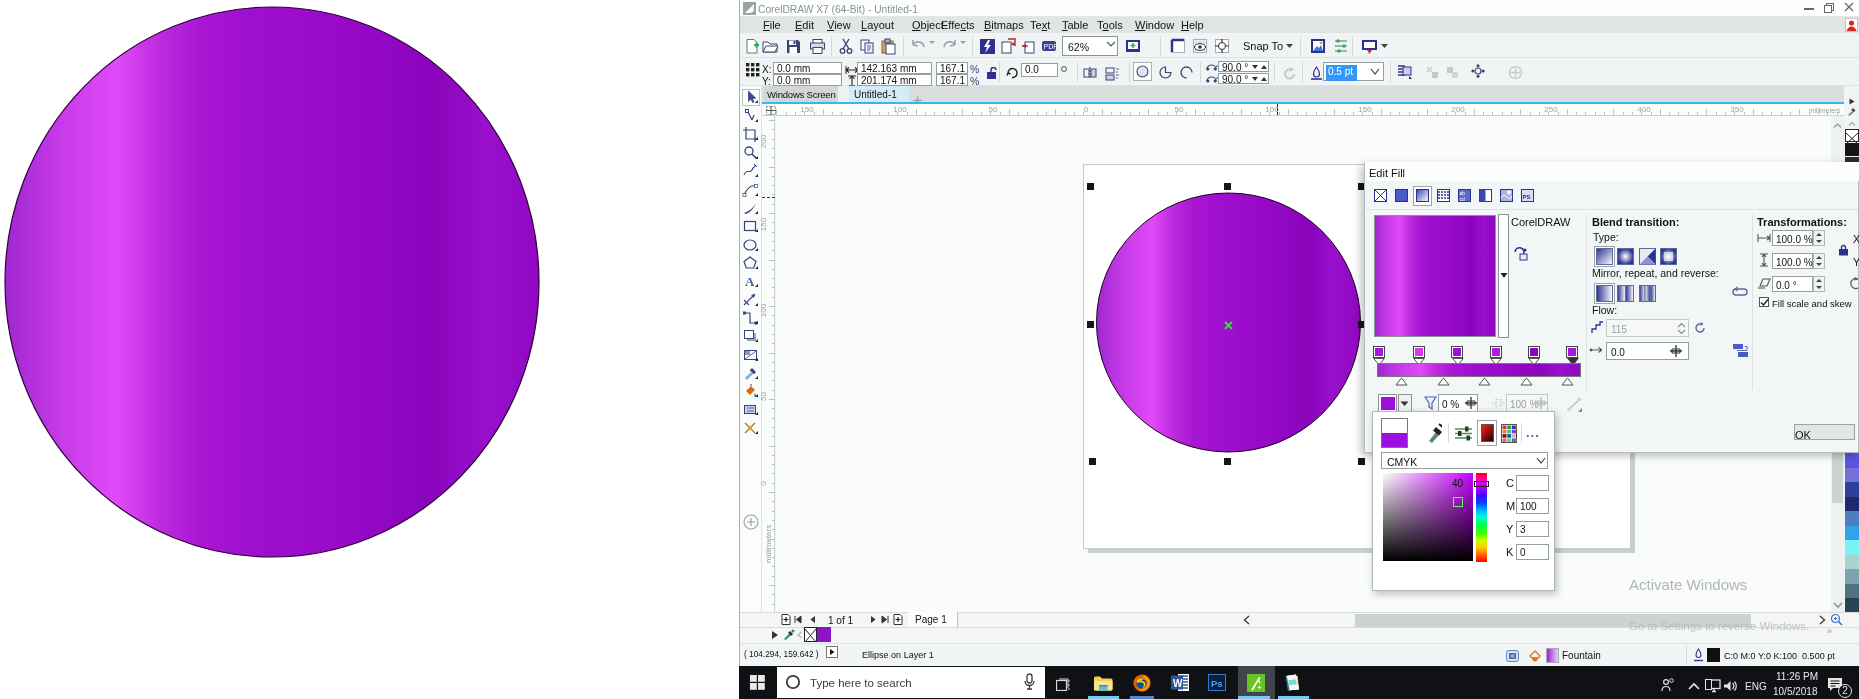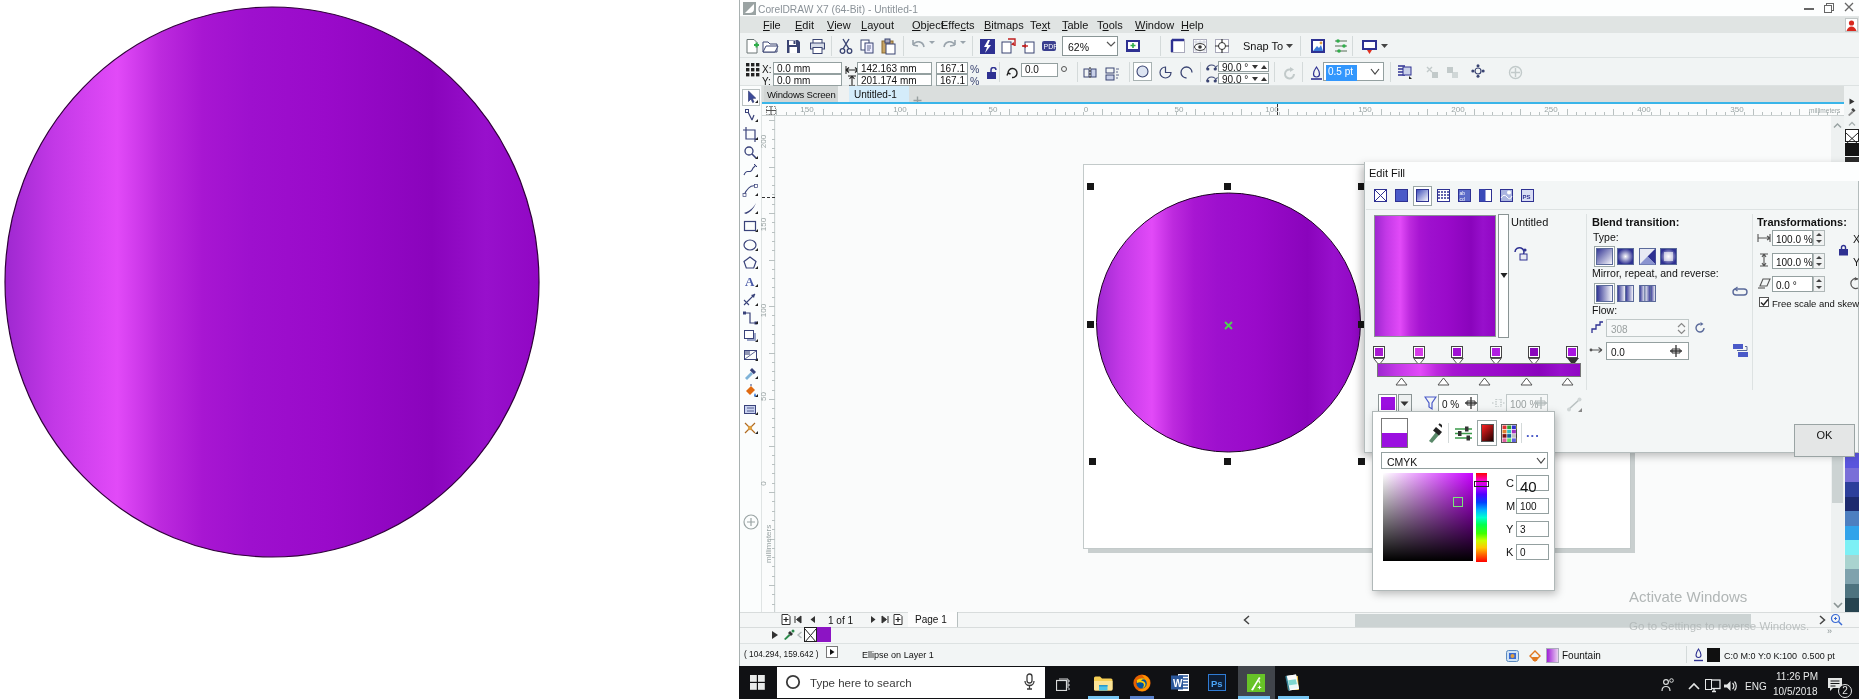--- a/index.html
+++ b/index.html
@@ -774,21 +774,21 @@
     </svg>
 <div class="abs" style="left:1546px;top:648px;width:13px;height:15px;border:1px solid #aab;background:linear-gradient(90deg,#a020d8,#e8d0f0)"></div>
 <div class="abs" style="left:1562px;top:650px;font-size:10px;color:#111">Fountain</div>
 <div class="sep" style="left:1686px;top:646px;height:17px"></div>
 <svg class="abs" style="left:1693px;top:648px" width="11" height="14" viewBox="0 0 11 14">
       <path d="M5.5 1 Q8 4.5 8 7 A2.5 2.5 0 0 1 3 7 Q3 4.5 5.5 1 Z" fill="none" stroke="#2e3192" stroke-width="1.1"></path>
       <path d="M1 12.5 H10" stroke="#2e3192" stroke-width="1.4"></path>
     </svg>
 <div class="abs" style="left:1707px;top:648px;width:13px;height:14px;background:#101010"></div>
 <div class="abs" style="left:1724px;top:650px;font-size:9.5px;color:#111;transform:scaleX(0.95);transform-origin:left">C:0 M:0 Y:0 K:100&nbsp; 0.500 pt</div>
-<div class="abs" style="left:1629px;top:588px;font-size:15px;color:#9fa5a5;opacity:0.8">Activate Windows</div>
+<div class="abs" style="left:1629px;top:576px;font-size:15px;color:#9fa5a5;opacity:0.8">Activate Windows</div>
 <div class="abs" style="left:1629px;top:620px;font-size:11.5px;color:#aeb4b4;opacity:0.8">Go to Settings to reverse Windows.</div>
 <div class="abs" style="left:739px;top:666px;width:1120px;height:33px;background:#101114"></div>
 <svg class="abs" style="left:750px;top:675px" width="15" height="15">
       <rect x="0" y="0" width="6.8" height="6.8" fill="#e8eaea"></rect>
       <rect x="8" y="0" width="6.8" height="6.8" fill="#e8eaea"></rect>
       <rect x="0" y="8" width="6.8" height="6.8" fill="#e8eaea"></rect>
       <rect x="8" y="8" width="6.8" height="6.8" fill="#e8eaea"></rect>
     </svg>
 <div class="abs" style="left:777px;top:667px;width:268px;height:31px;background:#fff"></div>
 <svg class="abs" style="left:785px;top:674px" width="16" height="16">
@@ -922,21 +922,21 @@
 <svg class="abs" style="left:1521px;top:189px" width="13" height="13" viewBox="0 0 13 13">
       <rect x="0.5" y="0.5" width="12" height="12" fill="#d8dcf4" stroke="#2e3192"></rect>
       <text x="1.5" y="9.5" font-size="6" font-weight="bold" fill="#2e3192" font-family="Liberation Sans">PS</text>
     </svg>
 <div class="abs" style="left:1366px;top:209px;width:492px;height:1px;background:#dde2e2"></div>
 <div class="abs" style="left:1374px;top:215px;width:122px;height:122px;border:1px solid #8a9494;background:linear-gradient(90deg,#9e28d0 0%,#c238e6 9%,#e24af8 21%,#bd2ade 29%,#a816d2 37%,#9e10ce 46%,#9a0aca 60%,#8a04bc 80%,#9810cc 90%,#9107c4 100%)"></div>
 <div class="abs" style="left:1498px;top:214px;width:11px;height:124px;background:#fff;border:1px solid #8a9494"></div>
 <svg class="abs" style="left:1499.5px;top:272px" width="8" height="7">
       <path d="M0.5 1 L4 6 L7.5 1 Z" fill="#222"></path>
     </svg>
-<div class="abs" style="left:1511px;top:216px;font-size:11px;color:#111">Untitled</div>
+<div class="abs" style="left:1511px;top:216px;font-size:11px;color:#111">CorelDRAW</div>
 <svg class="abs" style="left:1513px;top:246px" width="16" height="15">
       <path d="M2 6 a4.5 4.5 0 1 1 8 3" fill="none" stroke="#2e3192" stroke-width="1.5"></path>
       <circle cx="12" cy="4" r="1.6" fill="#2e3192"></circle>
       <rect x="7" y="8" width="7" height="6" fill="#e8eaf4" stroke="#2e3192"></rect>
     </svg>
 <div class="abs" style="left:1586px;top:214px;width:1px;height:176px;background:#dde2e2"></div>
 <div class="abs" style="left:1752px;top:214px;width:1px;height:176px;background:#dde2e2"></div>
 <div class="abs" style="left:1592px;top:216px;font-size:11px;font-weight:bold;color:#111">Blend transition:</div>
 <div class="abs" style="left:1593px;top:231px;font-size:10.5px;color:#111">Type:</div>
 <div class="abs" style="left:1594px;top:246px;width:21px;height:21px;background:#fff;border:1px solid #9aa6a6"></div>
@@ -1011,21 +1011,21 @@
     </svg>
 <svg class="abs" style="left:1732px;top:286px" width="16" height="13">
       <path d="M4 3 H12 a3 3 0 0 1 0 6 M12 9 H4 a3 3 0 0 1 0-6" fill="none" stroke="#5a6a9a" stroke-width="1.4"></path>
       <path d="M5.5 1 L3 3 L5.5 5" fill="none" stroke="#5a6a9a" stroke-width="1.2"></path>
     </svg>
 <div class="abs" style="left:1592px;top:304px;font-size:10.5px;color:#111">Flow:</div>
 <svg class="abs" style="left:1591px;top:321px" width="13" height="13">
       <path d="M1 12 V8 H5 V4 H9 V1 H12" fill="none" stroke="#2e3192" stroke-width="1.3"></path>
     </svg>
 <div class="fld" style="left:1606px;top:319px;width:83px;height:18px;background:#f6f8f8;border-color:#c0c8c8"></div>
-<div class="abs" style="left:1611px;top:324px;font-size:10px;color:#9aa0a0">308</div>
+<div class="abs" style="left:1611px;top:324px;font-size:10px;color:#9aa0a0">115</div>
 <svg class="abs" style="left:1677px;top:322px" width="9" height="13">
       <path d="M1 5 L4.5 1.5 L8 5" stroke="#888" stroke-width="1.2" fill="none"></path>
       <path d="M1 8 L4.5 11.5 L8 8" stroke="#888" stroke-width="1.2" fill="none"></path>
     </svg>
 <svg class="abs" style="left:1694px;top:322px" width="12" height="12">
       <path d="M10 6 A4 4 0 1 1 6.5 2" fill="none" stroke="#5a6a9a" stroke-width="1.4"></path>
       <path d="M6.5 0 v4 l3-2 Z" fill="#5a6a9a"></path>
     </svg>
 <svg class="abs" style="left:1589px;top:346px" width="15" height="8">
       <path d="M1 4 H13 M13 4 l-3.5-2.5 M13 4 l-3.5 2.5" stroke="#555" stroke-width="1.1" fill="none"></path>
@@ -1081,21 +1081,21 @@
       <path d="M3 10 L6 13 L9 10 Z" fill="#444"></path>
     </svg>
 <svg class="abs" style="left:1850px;top:277px" width="9" height="13">
       <path d="M8 2 A5 5 0 1 0 8 11" fill="none" stroke="#555" stroke-width="1.2"></path>
       <path d="M5 0 l3 2.5 l-3.5 1" fill="#555"></path>
     </svg>
 <div class="abs" style="left:1759px;top:297px;width:10px;height:10px;border:1px solid #555;background:#fff"></div>
 <svg class="abs" style="left:1760px;top:298px" width="9" height="9">
       <path d="M1 4.5 L3.5 7 L8 1.5" stroke="#222" stroke-width="1.4" fill="none"></path>
     </svg>
-<div class="abs" style="left:1772px;top:298px;font-size:9.5px;color:#111">Free scale and skew</div>
+<div class="abs" style="left:1772px;top:298px;font-size:9.5px;color:#111">Fill scale and skew</div>
 <div class="abs" style="left:1372.5px;top:346px;width:12px;height:12px;background:#fff;border:1px solid #444;padding:1px">
       <div style="width:100%;height:100%;background:#a81ad2"></div>
     </div>
 <svg class="abs" style="left:1373.0px;top:357.5px" width="12" height="8">
       <path d="M0.8 0.5 H11.2 L6 7 Z" fill="#fff" stroke="#555"></path>
     </svg>
 <div class="abs" style="left:1412.5px;top:346px;width:12px;height:12px;background:#fff;border:1px solid #444;padding:1px">
       <div style="width:100%;height:100%;background:#d53ae8"></div>
     </div>
 <svg class="abs" style="left:1413.0px;top:357.5px" width="12" height="8">
@@ -1165,21 +1165,21 @@
 <svg class="abs" style="left:1535px;top:397px" width="12" height="12">
       <path d="M6 0 V12 M0 6 H12" stroke="#b0b8b8" stroke-width="1.3"></path>
       <path d="M2 4 h8 v4 h-8 Z" fill="none" stroke="#b0b8b8"></path>
     </svg>
 <svg class="abs" style="left:1566px;top:396px" width="17" height="17">
       <path d="M2 14 L14 3" stroke="#b8c0c0" stroke-width="1.6"></path>
       <circle cx="3" cy="13.5" r="2" fill="#d0d6d6"></circle>
       <circle cx="13.5" cy="3.5" r="2" fill="#d0d6d6"></circle>
       <path d="M12 16 h4 v-4 Z" fill="#888"></path>
     </svg>
-<div class="abs" style="left:1794px;top:424px;width:61px;height:33px;background:#e4e6e6;border:1px solid #9aa4a4;font-size:11px;color:#111;text-align:center;line-height:20px">OK</div>
+<div class="abs" style="left:1794px;top:424px;width:61px;height:16px;background:#e4e6e6;border:1px solid #9aa4a4;font-size:11px;color:#111;line-height:20px">OK</div>
 <div class="abs" style="left:1372px;top:411px;width:183px;height:180px;background:#fff;border:1px solid #b0b8b8;box-shadow:2px 3px 8px rgba(0,0,0,0.25)"></div>
 <div class="abs" style="left:1381px;top:418px;width:27px;height:30px;border:1px solid #777">
       <div style="width:100%;height:50%;background:#fff"></div>
       <div style="width:100%;height:50%;background:#9b0fe0"></div>
     </div>
 <svg class="abs" style="left:1426px;top:420px" width="16" height="25">
       <path d="M3 21 L10 12 L13 15 L6 23 Z" fill="#5a8a6a"></path>
       <path d="M10 7 l6 5 l-3 3.5 l-6-5 Z" fill="#222"></path>
       <path d="M13 4 l5 4" stroke="#222" stroke-width="2"></path>
     </svg>
@@ -1217,21 +1217,21 @@
 <div class="abs" style="left:1387px;top:456px;font-size:10.5px;color:#111">CMYK</div>
 <svg class="abs" style="left:1536px;top:457px" width="10" height="8">
       <path d="M1 1 L5 6 L9 1" stroke="#444" stroke-width="1.2" fill="none"></path>
     </svg>
 <div class="abs" style="left:1383px;top:473px;width:90px;height:88px;background:linear-gradient(to bottom,rgba(0,0,0,0) 0%,#000 100%),linear-gradient(to right,#fff 0%,#c800ff 100%)"></div>
 <div class="abs" style="left:1453px;top:497px;width:10px;height:10px;border:1.5px solid #7ae87a;background:transparent"></div>
 <div class="abs" style="left:1476px;top:473px;width:11px;height:89px;background:linear-gradient(to bottom,#ff0000 0%,#ff00c8 8%,#b400ff 16%,#5000ff 24%,#0040ff 33%,#00b4ff 42%,#00ffd0 50%,#00ff50 58%,#40ff00 68%,#c8ff00 76%,#ffc800 84%,#ff6000 92%,#ff0000 100%)"></div>
 <div class="abs" style="left:1474px;top:481px;width:15px;height:6px;border:1.5px solid #222;background:transparent"></div>
 <div class="abs" style="left:1506px;top:477px;font-size:11px;color:#111">C</div>
 <div class="fld" style="left:1516px;top:475px;width:33px;height:16px"></div>
-<div class="abs" style="left:1520px;top:478px;font-size:15px;color:#111">40</div>
+<div class="abs" style="left:1452px;top:478px;font-size:10px;color:#111">40</div>
 <div class="abs" style="left:1506px;top:500px;font-size:11px;color:#111">M</div>
 <div class="fld" style="left:1516px;top:498px;width:33px;height:16px"></div>
 <div class="abs" style="left:1520px;top:501px;font-size:10px;color:#111">100</div>
 <div class="abs" style="left:1506px;top:523px;font-size:11px;color:#111">Y</div>
 <div class="fld" style="left:1516px;top:521px;width:33px;height:16px"></div>
 <div class="abs" style="left:1520px;top:524px;font-size:10px;color:#111">3</div>
 <div class="abs" style="left:1506px;top:546px;font-size:11px;color:#111">K</div>
 <div class="fld" style="left:1516px;top:544px;width:33px;height:16px"></div>
 <div class="abs" style="left:1520px;top:547px;font-size:10px;color:#111">0</div>
 <div class="abs" style="left:1827px;top:626px;font-size:9px;color:#8a9494">»</div>

